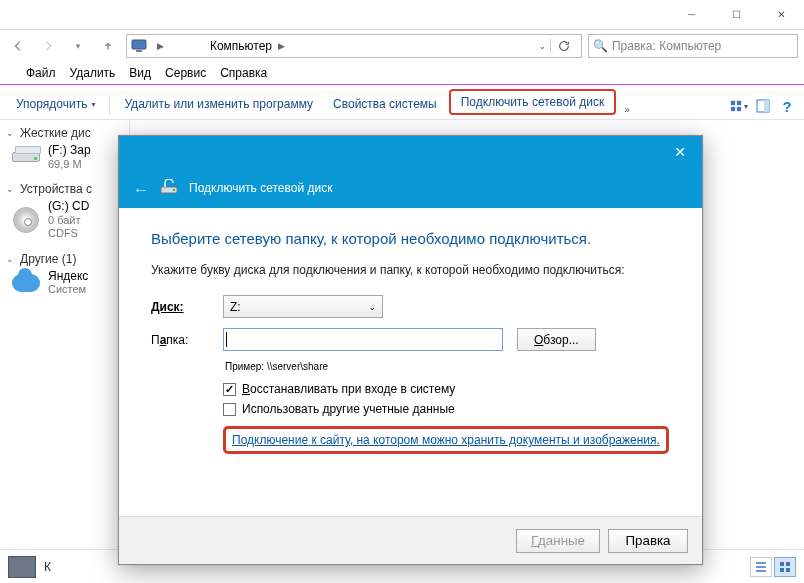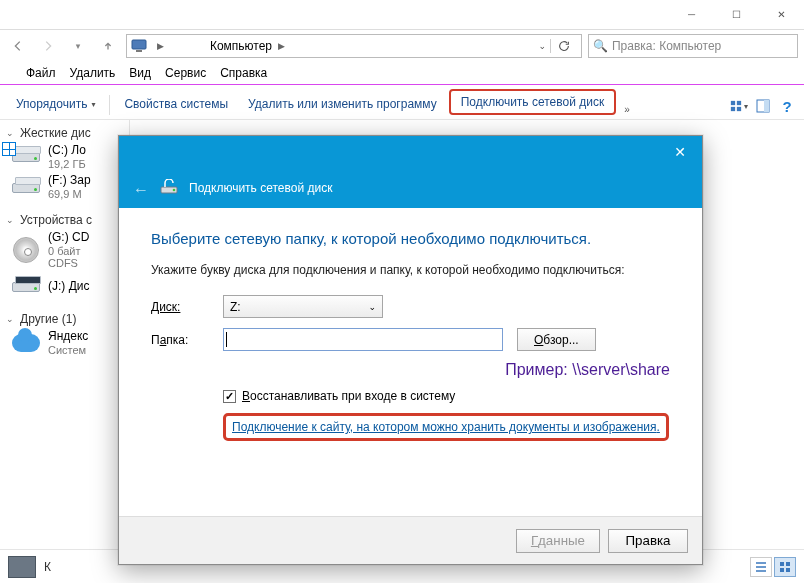--- a/index.html
+++ b/index.html
@@ -76,28 +76,28 @@
 .dialog { position:absolute; left:118px; top:135px; width:585px; height:430px; background:#fff; border:1px solid #8a8a8a; box-shadow:0 6px 24px rgba(0,0,0,.35),0 0 0 1px rgba(0,0,0,.05); }
 .dlg-title { height:32px; background:#0997d6; display:flex; align-items:center; justify-content:flex-end; }
 .dlg-close { width:44px; height:32px; display:flex; align-items:center; justify-content:center; color:#fff; font-size:14px; }
 .dlg-head { height:40px; background:#0997d6; color:#fff; display:flex; align-items:center; padding:0 14px; gap:10px; font-size:12px; }
 .dlg-head .back { opacity:.7; font-size:16px; }
 .dlg-body { padding:22px 32px 10px 32px; }
 .dlg-h1 { color:#0a5aa0; font-size:15px; margin:0 0 16px 0; font-weight:400; }
 .dlg-p { color:#222; margin:0 0 18px 0; font-size:12px; }
 .form-row { display:flex; align-items:center; gap:14px; margin-bottom:10px; }
 .form-lbl { width:58px; color:#000; text-decoration: none; }
-.form-lbl .u { text-decoration:underline; }
+.form-lbl .u { text-decoration:underline;font-weight:bold; }
 .sel { width:160px; height:23px; border:1px solid #a6a6a6; background:#f3f3f3 linear-gradient(#fdfdfd,#ececec); padding:0 6px; display:flex; align-items:center; justify-content:space-between; }
 .sel .dd { font-size:9px; }
 .txtinput { width:280px; height:23px; border:1px solid #7a9fd4; padding:0 2px; display:flex; align-items:center; }
 .txtinput .caret { width:1px; height:15px; background:#000; }
 .browse-btn { height:23px; padding:0 16px; border:1px solid #a6a6a6; background:linear-gradient(#fdfdfd,#ececec); display:flex; align-items:center; }
 .browse-btn .u { text-decoration:underline; }
-.hint { color:#4c1d95; margin:4px 0 10px 74px; font-size:16px;text-align:right; }
+.hint { color:#000000; margin:4px 0 10px 74px; font-size:10px; }
 .chk-row { display:flex; align-items:center; gap:6px; margin:6px 0 6px 72px; font-size:12px; }
 .chk { width:13px; height:13px; border:1px solid #6f6f6f; display:flex; align-items:center; justify-content:center; font-size:11px; background:#fff; }
 .chk.checked::after { content:"✓"; color:#000; font-weight:bold; line-height:1; }
 .link-wrap { margin:10px 0 0 72px; }
 .link-box { display:inline-block; border:3px solid #d13c2a; border-radius:5px; padding:4px 6px; }
 .link-box a { color:#0a5aa0; text-decoration:underline; font-size:12px; }
 .dlg-footer { position:absolute; bottom:0; left:0; right:0; height:48px; background:#f1f1f1; border-top:1px solid #ddd; display:flex; align-items:center; justify-content:flex-end; gap:8px; padding:0 14px; }
 .dlg-btn { height:24px; min-width:80px; padding:0 14px; border:1px solid #a6a6a6; background:linear-gradient(#fdfdfd,#ececec); display:flex; align-items:center; justify-content:center; }
 .dlg-btn[disabled] { color:#9a9a9a; }
 
@@ -163,22 +163,22 @@
   <span>Сервис</span>
   <span>Справка</span>
 </div>
 
 <div class="toolbar">
   <div class="tool-item">
       <span>Упорядочить</span>
       <span class="dd">▾</span>
     </div>
   <div class="tool-sep"></div>
+  <div class="tool-item">Удалить или изменить программу</div>
   <div class="tool-item">Свойства системы</div>
-  <div class="tool-item">Удалить или изменить программу</div>
   <div class="tool-highlight">
     <div class="tool-item" style="padding:2px 4px">Подключить сетевой диск</div>
   </div>
   <span class="tool-dbl">»</span>
   <div class="tool-icon-stack">
     <span class="tool-glyph dd-after">
         <svg width="14" height="14" viewBox="0 0 14 14">
           <rect x="1" y="1" width="5" height="5" fill="#3b78bd"></rect>
           <rect x="8" y="1" width="5" height="5" fill="#3b78bd"></rect>
           <rect x="1" y="8" width="5" height="5" fill="#3b78bd"></rect>
@@ -197,35 +197,20 @@
 
 <div class="exp-body">
   <div class="tree">
 
     <div class="tree-group">
       <div class="tree-header">
           <span class="chev">⌄</span>
           <span>Жесткие дис</span>
         </div>
       <div class="tree-item">
-        <span class="ico" style="position:relative">
-            <span class="drive"></span>
-            <span class="os-badge">
-              <span></span>
-              <span></span>
-              <span></span>
-              <span></span>
-            </span>
-          </span>
-        <span class="txt">
-            <span class="l1">(C:) Ло</span>
-            <span class="l2">19,2 ГБ</span>
-          </span>
-      </div>
-      <div class="tree-item">
         <span class="ico">
             <span class="drive"></span>
           </span>
         <span class="txt">
             <span class="l1">(F:) Зар</span>
             <span class="l2">69,9 М</span>
           </span>
       </div>
     </div>
 
@@ -235,28 +220,20 @@
           <span>Устройства с</span>
         </div>
       <div class="tree-item">
         <span class="ico">
             <span class="cd-disc"></span>
           </span>
         <span class="txt">
             <span class="l1">(G:) CD</span>
             <span class="l2">0 байт</span>
             <span class="l2">CDFS</span>
-          </span>
-      </div>
-      <div class="tree-item">
-        <span class="ico">
-            <span class="drive bd"></span>
-          </span>
-        <span class="txt">
-            <span class="l1">(J:) Дис</span>
           </span>
       </div>
     </div>
 
     <div class="tree-group">
       <div class="tree-header">
           <span class="chev">⌄</span>
           <span>Другие (1)</span>
         </div>
       <div class="tree-item">
@@ -332,20 +309,24 @@
           <span>бзор...</span>
         </div>
     </div>
 
     <div class="hint">Пример: \\server\share</div>
 
     <div class="chk-row">
       <span class="chk checked"></span>
       <span><span style="text-decoration:underline">В</span><span>осстанавливать при входе в систему</span></span>
     </div>
+    <div class="chk-row">
+      <span class="chk"></span>
+      <span>Использовать другие учетные данные</span>
+    </div>
 
     <div class="link-wrap">
       <span class="link-box">
         <a><span>Подключение к сайту, на котором можно хранить документы и изображения</span>.</a>
       </span>
     </div>
   </div>
 
   <div class="dlg-footer">
     <button class="dlg-btn" disabled="">

